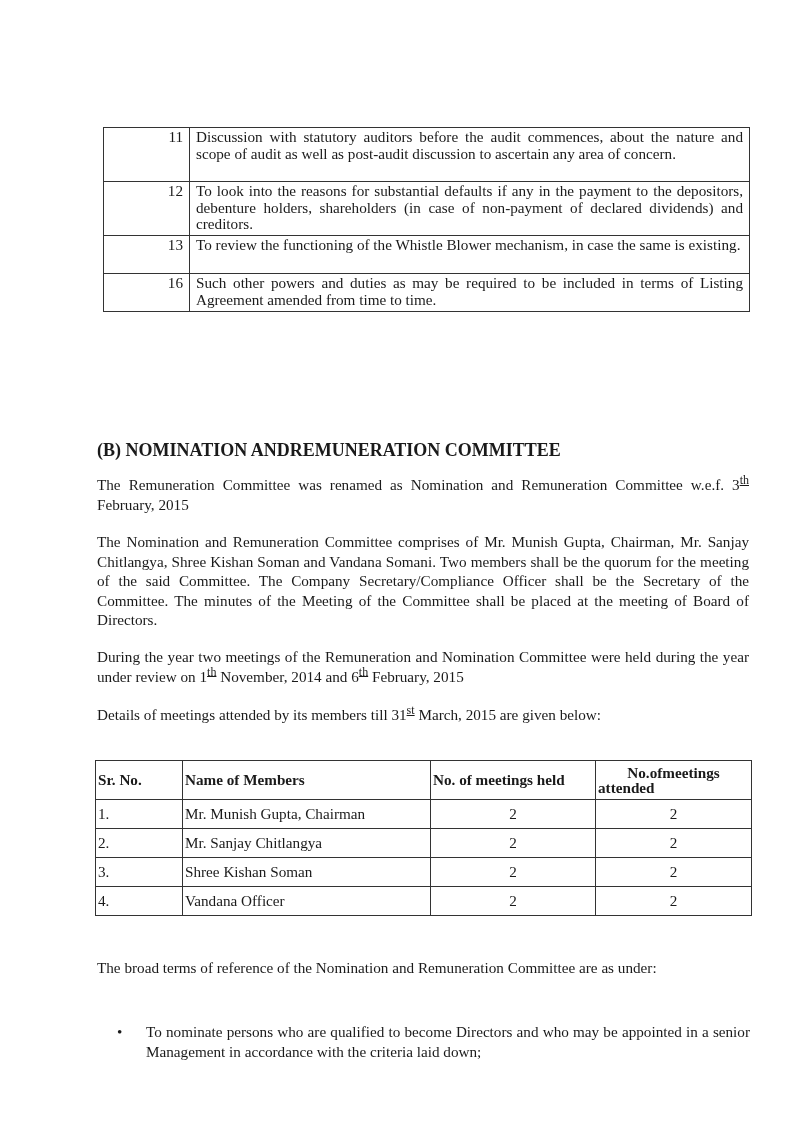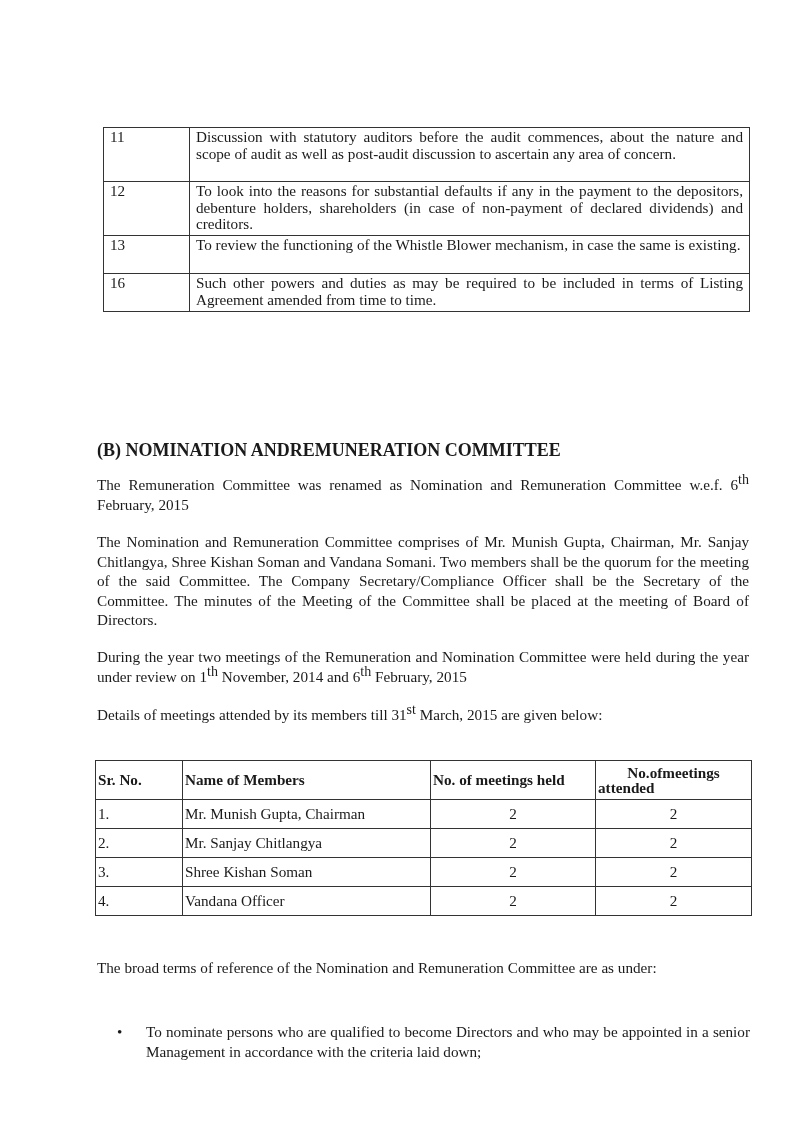--- a/index.html
+++ b/index.html
@@ -2,25 +2,25 @@
 <html><head>
 <meta charset="utf-8">
 <style>
   html, body { margin: 0; padding: 0; background: #ffffff; }
   body { width: 807px; height: 1140px; position: relative; overflow: hidden;
          font-family: "Liberation Serif", "DejaVu Serif", serif; color: #1a1a1a; }
   .abs { position: absolute; }
   table { border-collapse: collapse; }
   .t1 { position: absolute; left: 103px; top: 127px; width: 647px; font-size: 15.2px; line-height: 16.5px; }
   .t1 td { border: 1.5px solid #333; vertical-align: top; padding: 1px 6px 0 6px; }
-  .t1 td.num { width: 73px; text-align: left; }
+  .t1 td.num { width: 73px; text-align: right; }
   .t1 td.txt { text-align: justify; }
   .heading { left: 97px; top: 440px; font-weight: bold; font-size: 18px; }
   .para { left: 97px; width: 652px; font-size: 15.2px; line-height: 19.5px; text-align: justify; }
-  sup { font-size: 14px; line-height: 0; vertical-align: super; }
+  sup { font-size: 12px; line-height: 0; vertical-align: super; text-decoration: underline; }
   .t2 { position: absolute; left: 95px; top: 760px; width: 657px; font-size: 15.2px; padding-left: 8px; }
   .t2 td, .t2 th { border: 1.5px solid #333; padding: 0 2px; height: 28px; }
   .t2 th { font-weight: bold; text-align: left; height: 38px; vertical-align: middle; }
   .t2 td.c { text-align: center; }
   .t2 th.just { line-height: 15px; }
   .t2 th.just .l1 { display: flex; justify-content: center; }
   .bullet { left: 117px; top: 1022px; width: 633px; font-size: 15.2px; line-height: 19.5px; }
   .bullet .dot { position: absolute; left: 0; top: 0; }
   .bullet .btxt { margin-left: 29px; text-align: justify; }
 </style>
@@ -43,21 +43,21 @@
   </tr>
   <tr style="height:38px">
     <td class="num">16</td>
     <td class="txt">Such other powers and duties as may be required to be included in terms of Listing Agreement amended from time to time.</td>
   </tr>
 </tbody>
   </table>
 
 <div class="abs heading">(B) NOMINATION ANDREMUNERATION COMMITTEE</div>
 
-<div class="abs para" style="top:475px"><span>The Remuneration Committee was renamed as Nomination and Remuneration Committee w.e.f. 6</span><sup>th</sup><span> February, 2015</span></div>
+<div class="abs para" style="top:475px"><span>The Remuneration Committee was renamed as Nomination and Remuneration Committee w.e.f. 3</span><sup>th</sup><span> February, 2015</span></div>
 
 <div class="abs para" style="top:532px">The Nomination and Remuneration Committee comprises of Mr. Munish Gupta, Chairman, Mr. Sanjay Chitlangya, Shree Kishan Soman and Vandana Somani. Two members shall be the quorum for the meeting of the said Committee. The Company Secretary/Compliance Officer shall be the Secretary of the Committee. The minutes of the Meeting of the Committee shall be placed at the meeting of Board of Directors.</div>
 
 <div class="abs para" style="top:647px"><span>During the year two meetings of the Remuneration and Nomination Committee were held during the year under review on 1</span><sup>th</sup><span> November, 2014 and 6</span><sup>th</sup><span> February, 2015</span></div>
 
 <div class="abs para" style="top:705px"><span>Details of meetings attended by its members till 31</span><sup>st</sup><span> March, 2015 are given below:</span></div>
 
 <table class="t2">
   <tbody>
       <tr>

